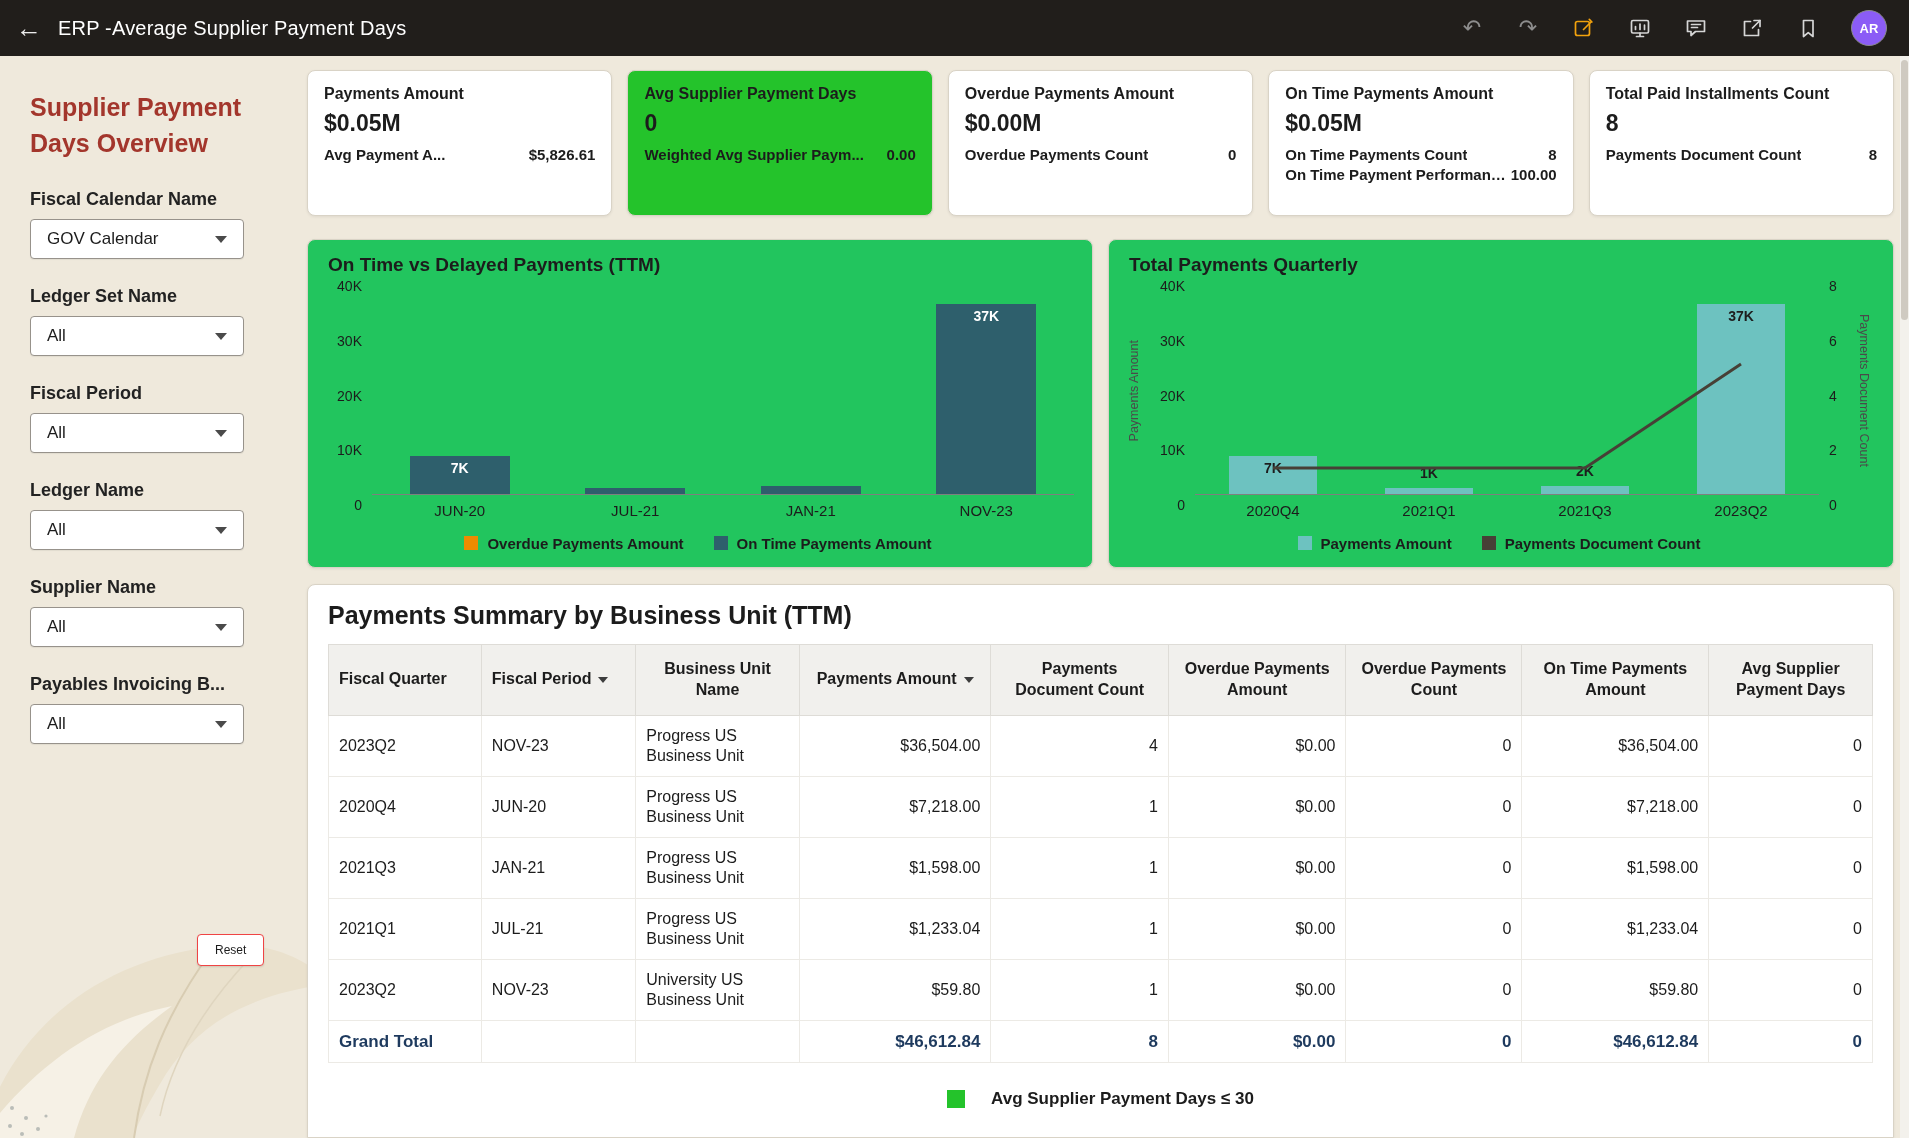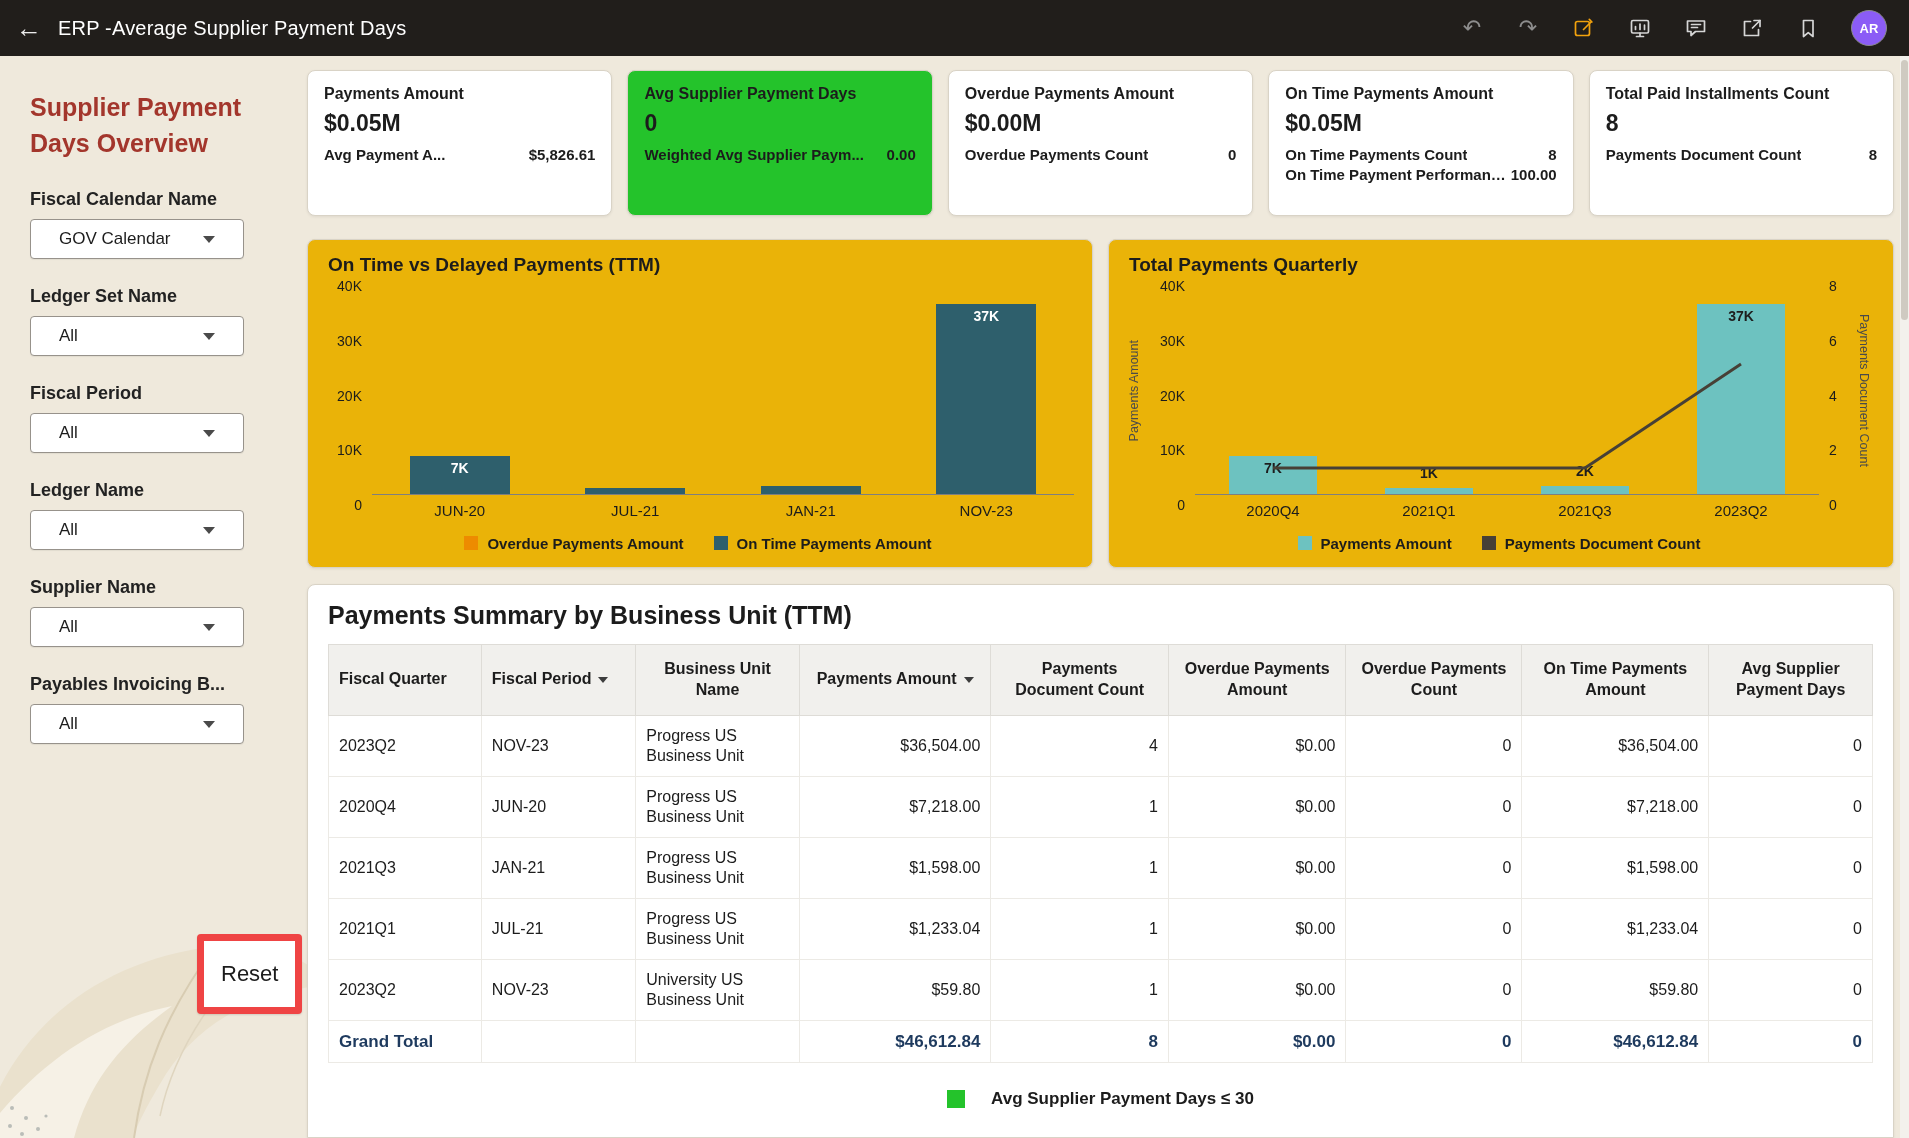--- a/index.html
+++ b/index.html
@@ -18,38 +18,38 @@
   .tb-glyph{font-size:22px;color:#8d8d8d;line-height:1}
   .avatar{width:36px;height:36px;border-radius:50%;background:#8b5cf6;border:1px solid #8a8a8a;display:flex;align-items:center;justify-content:center;font-size:13px;font-weight:bold;color:#fff;cursor:pointer}
 
   
   .leaf-art{position:absolute;left:0;bottom:0;pointer-events:none;z-index:1}
   .sidebar{position:absolute;left:0;top:56px;width:292px;bottom:0;padding:34px 0 0 30px;z-index:2}
   .sidebar-title{font-size:25px;line-height:1.42;font-weight:bold;color:#A3362C;width:240px;margin-bottom:28px}
   .filter-group{margin-top:27px}
   .filter-group.first{margin-top:0}
   .filter-label{font-size:18px;font-weight:bold;color:#222;margin-bottom:9px}
-  .dropdown{width:214px;height:40px;background:#fff;border:1px solid #97928b;border-radius:4px;display:flex;align-items:center;justify-content:space-between;padding:0 28px;font-size:17px;cursor:pointer;box-shadow:0 1px 1px rgba(0,0,0,.06)}
+  .dropdown{width:214px;height:40px;background:#fff;border:1px solid #97928b;border-radius:4px;display:flex;align-items:center;justify-content:space-between;padding:0 16px;font-size:17px;cursor:pointer;box-shadow:0 1px 1px rgba(0,0,0,.06)}
   .caret-down{width:0;height:0;border-left:6px solid transparent;border-right:6px solid transparent;border-top:7px solid #4a4a4a}
-  .reset-btn{position:absolute;left:197px;top:878px;padding:20px 17px;background:#fff;border:7px solid #ef4444;border-radius:4px;font-size:22px;color:#1c1c1c;cursor:pointer;box-shadow:0 1px 2px rgba(0,0,0,.12)}
+  .reset-btn{position:absolute;left:197px;top:878px;padding:8px 17px;background:#fff;border:1px solid #ef4444;border-radius:4px;font-size:12px;color:#1c1c1c;cursor:pointer;box-shadow:0 1px 2px rgba(0,0,0,.12)}
 
   
   .main{position:absolute;left:292px;top:56px;right:0;bottom:0;padding:14px 15px 0 15px;display:flex;flex-direction:column;z-index:3}
 
   .kpi-row{display:flex;gap:15px;height:146px;flex:none}
   .kpi-card{flex:1;background:#fff;border:1px solid #D9D3C6;border-radius:8px;box-shadow:0 1px 3px rgba(0,0,0,.07);padding:13px 16px;display:flex;flex-direction:column;cursor:pointer;min-width:0}
   .kpi-title{font-size:16px;font-weight:bold;line-height:1.2}
   .kpi-value{font-size:23px;font-weight:bold;margin-top:7px}
   .kpi-rows{margin-top:9px;display:flex;flex-direction:column;gap:3px}
   .kpi-sub{display:flex;justify-content:space-between;align-items:baseline;font-size:15px;font-weight:bold;}
   .kpi-sub .lab{white-space:nowrap;overflow:hidden;text-overflow:ellipsis}
   .kpi-sub .val{white-space:nowrap}
 
   .charts-row{display:flex;gap:15px;height:329px;margin-top:23px;flex:none}
-  .chart-panel{flex:1;background:#eab308;border:1px solid #D9D3C6;border-radius:8px;box-shadow:0 1px 3px rgba(0,0,0,.07);padding:14px 18px 6px 14px;display:flex;flex-direction:column;min-width:0}
+  .chart-panel{flex:1;background:#22c55e;border:1px solid #D9D3C6;border-radius:8px;box-shadow:0 1px 3px rgba(0,0,0,.07);padding:14px 18px 6px 14px;display:flex;flex-direction:column;min-width:0}
   .chart-title{font-size:19px;font-weight:bold;margin-left:6px}
   .chart-body{flex:1;display:flex;margin-top:10px;min-height:0}
   .vaxis{width:22px;margin-bottom:30px;display:flex;align-items:center;justify-content:center}
   .vaxis span{font-size:12.5px;color:#4a4a4a;white-space:nowrap}
   .vaxis.left span{writing-mode:vertical-rl;transform:rotate(180deg)}
   .vaxis.right span{writing-mode:vertical-rl}
   .y-gutter{width:50px;position:relative;margin-bottom:20px}
   .y-gutter.right{width:34px}
   .y-tick{position:absolute;right:10px;transform:translateY(-50%);font-size:14px;color:#1c1c1c}
   .y-gutter.right .y-tick{right:auto;left:10px}

